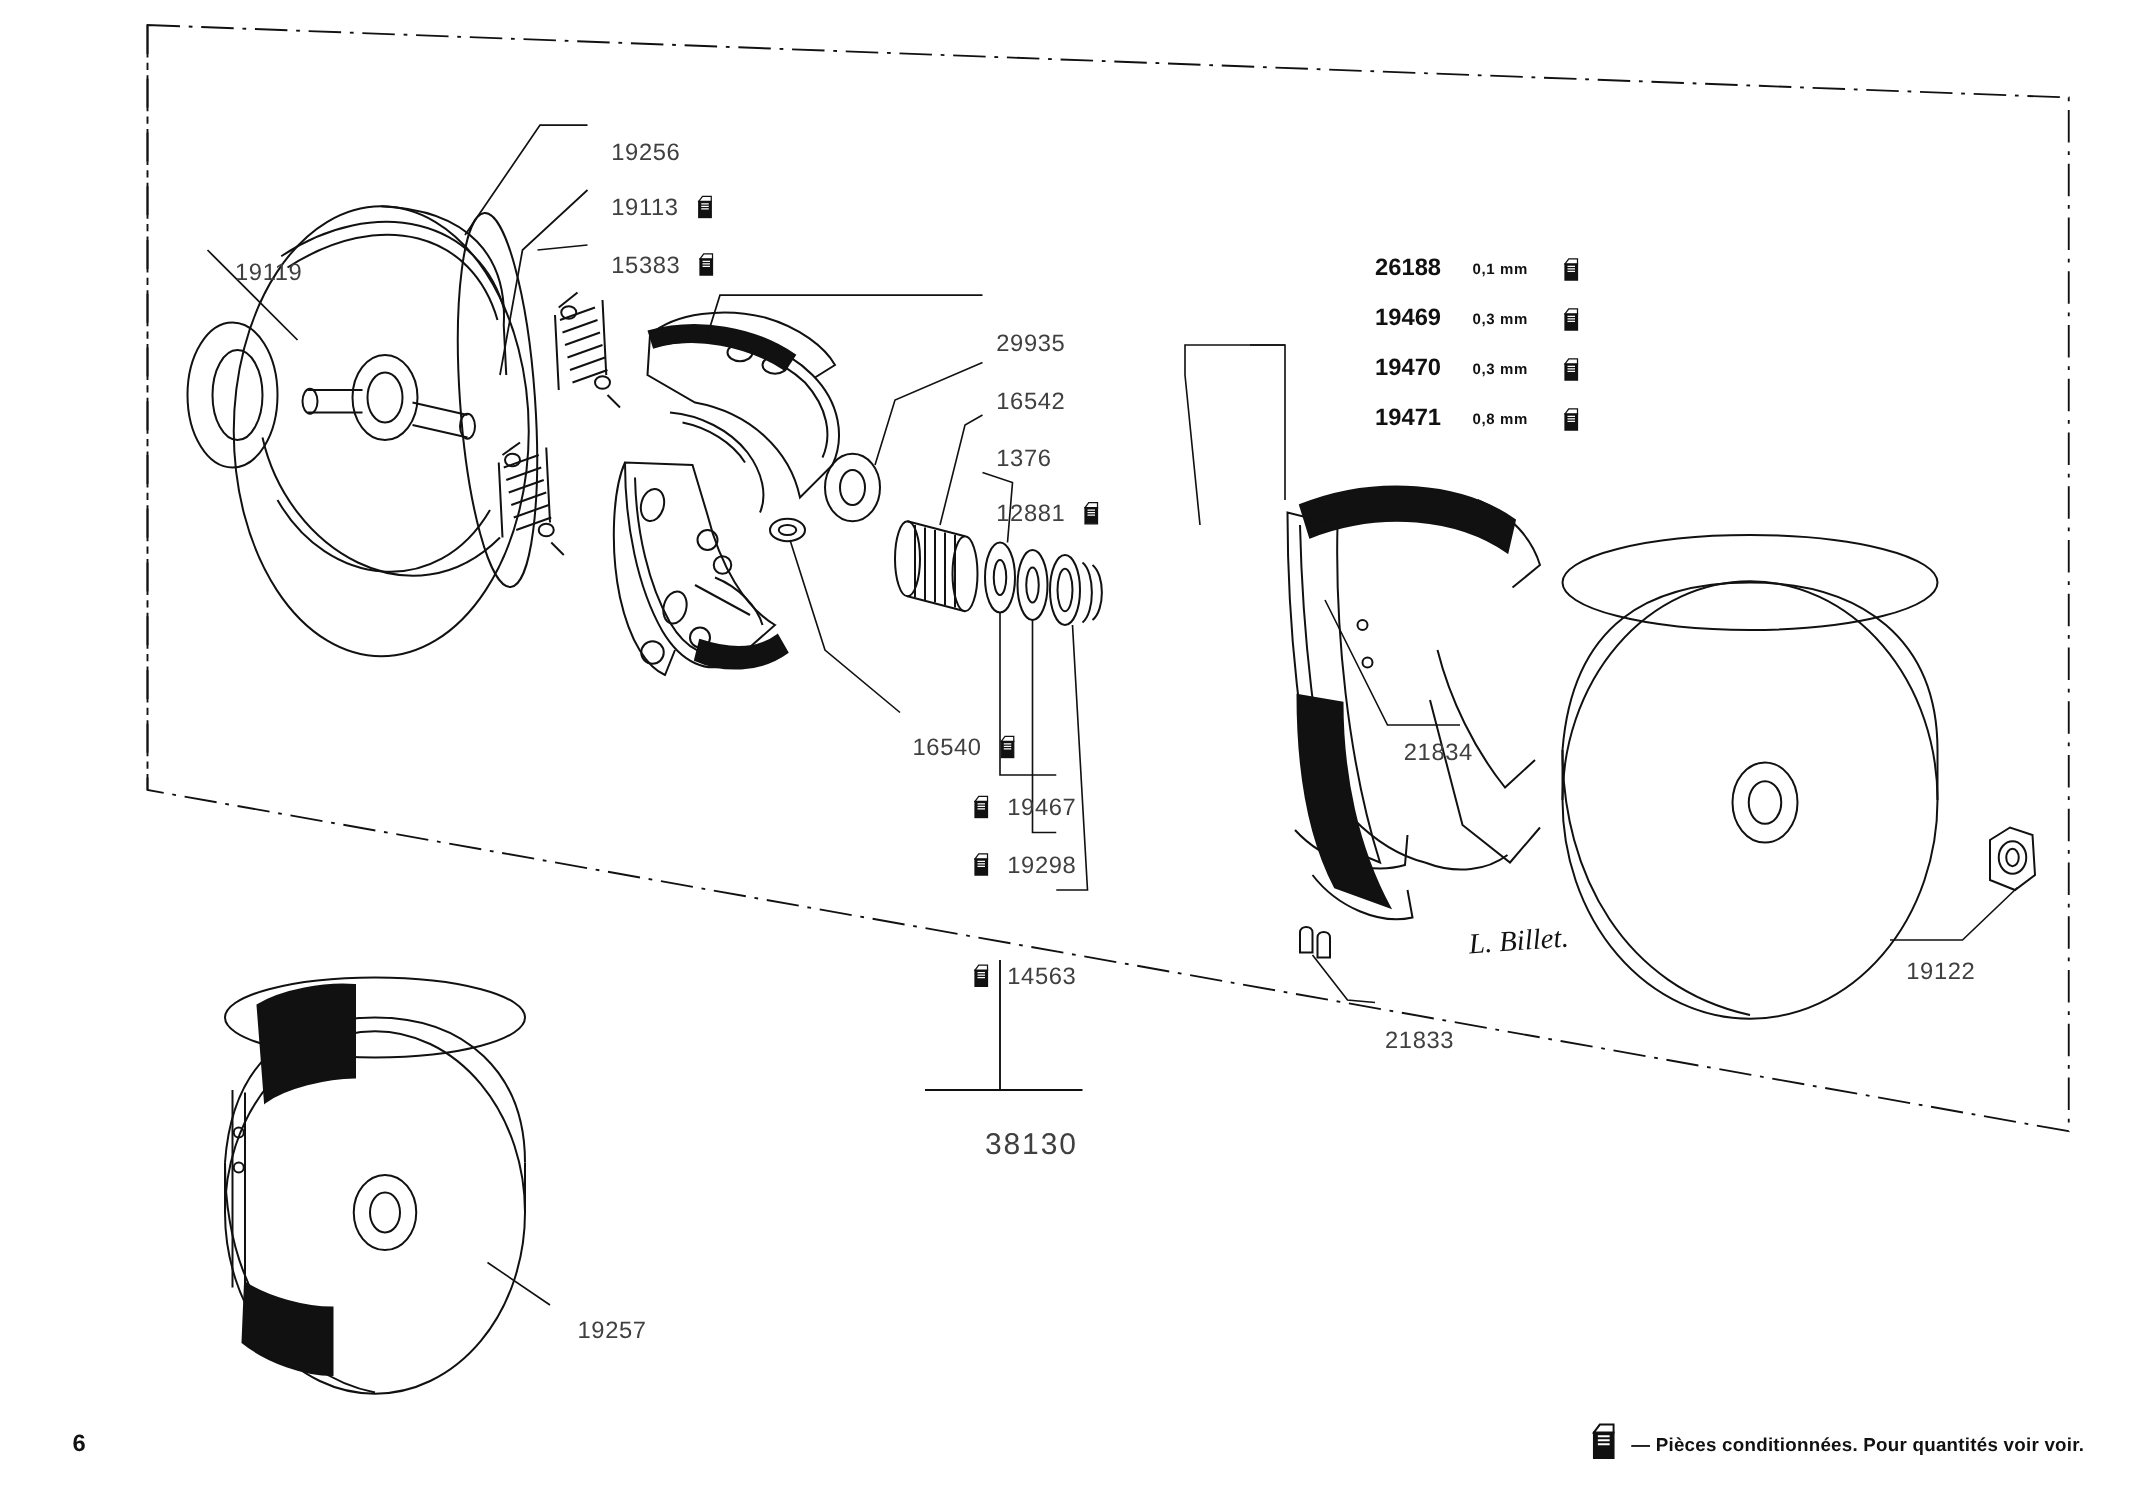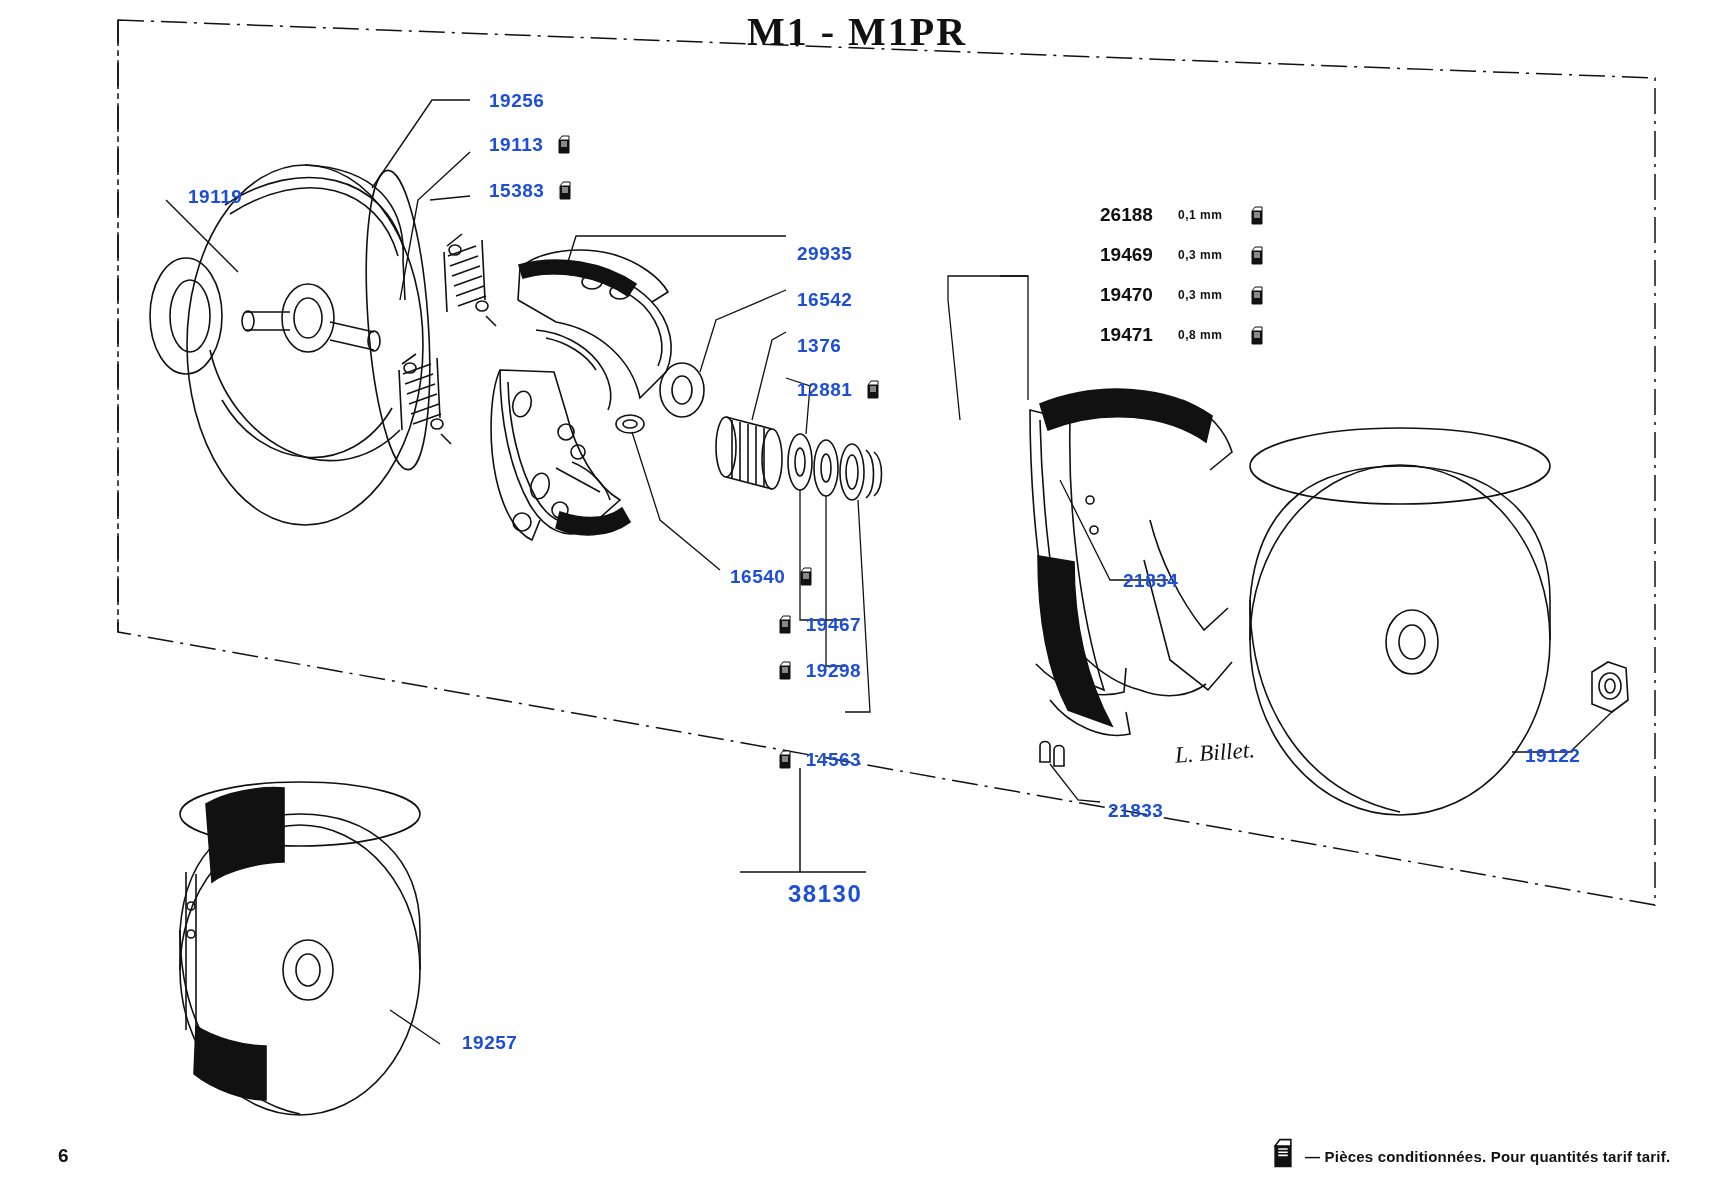--- a/index.html
+++ b/index.html
@@ -1,35 +1,34 @@
 <!DOCTYPE html>
 <html><head>
 <meta charset="utf-8">
 <style>
   html,body{margin:0;padding:0;background:#ffffff;}
   body{width:1714px;height:1200px;position:relative;font-family:"Liberation Serif",serif;color:#111;overflow:hidden;}
   #sheet{position:absolute;left:0;top:0;width:1714px;height:1200px;}
   svg.art{position:absolute;left:0;top:0;width:1714px;height:1200px;pointer-events:none;}
-  .lbl{position:absolute;font-family:"Liberation Sans",sans-serif;font-weight:700;font-size:19px;letter-spacing:0.5px;color:#1d4ed8;white-space:nowrap;}
+  .lbl{position:absolute;font-family:"Liberation Sans",sans-serif;font-weight:400;font-size:19px;letter-spacing:0.5px;color:#404040;white-space:nowrap;margin-top:22px;}
   .title{position:absolute;left:0;top:8px;width:1714px;text-align:center;font-family:"Liberation Serif",serif;font-weight:700;font-size:40px;letter-spacing:2px;}
   .pagenum{position:absolute;left:58px;top:1145px;font-family:"Liberation Sans",sans-serif;font-size:19px;font-weight:700;}
   .footnote{position:absolute;left:1305px;top:1148px;font-family:"Liberation Sans",sans-serif;font-size:15px;font-weight:700;letter-spacing:0.2px;}
   .tablebox{position:absolute;left:1100px;top:195px;width:190px;}
   .trow{display:flex;align-items:center;height:40px;font-family:"Liberation Sans",sans-serif;font-weight:700;font-size:19px;}
   .trow .code{width:78px;}
   .trow .mm{width:72px;font-size:12px;letter-spacing:0.5px;}
   .pkgicon{display:inline-block;width:14px;height:19px;position:relative;}
   .sig{position:absolute;left:1175px;top:740px;font-family:"Liberation Serif",serif;font-style:italic;font-size:23px;transform:rotate(-4deg);}
 </style>
 </head>
 <body>
 
 <div id="sheet">
 
-  <div class="title">M1 - M1PR</div>
 
   <svg class="art" viewBox="0 0 1714 1200" xmlns="http://www.w3.org/2000/svg">
     <g fill="none" stroke="#111" stroke-width="1.6">
 
       <g stroke-dasharray="26 7 3 7" stroke-width="1.5">
         <path d="M118 20 L1655 78 L1655 905 L118 632 Z"></path>
         <path d="M118 20 L118 632"></path>
       </g>
 
       <ellipse cx="186" cy="316" rx="36" ry="58"></ellipse>
@@ -357,15 +356,15 @@
 
   <div style="position:absolute;left:1272px;top:1138px;">
     <svg width="22" height="30" viewBox="0 0 14 19">
         <g stroke="#111" fill="none" stroke-width="1">
           <path d="M2 5 L2 18 L12 18 L12 5 Z" fill="#111"></path>
           <path d="M2 5 L5 1 L12 1 L12 5 Z" fill="#fff"></path>
           <path d="M4 7 L10 7 M4 9 L10 9 M4 11 L10 11" stroke="#fff"></path>
         </g>
       </svg>
   </div>
-  <div class="footnote">— Pièces conditionnées. Pour quantités tarif tarif.</div>
+  <div class="footnote">— Pièces conditionnées. Pour quantités voir voir.</div>
 
 </div>
 
 </body></html>

